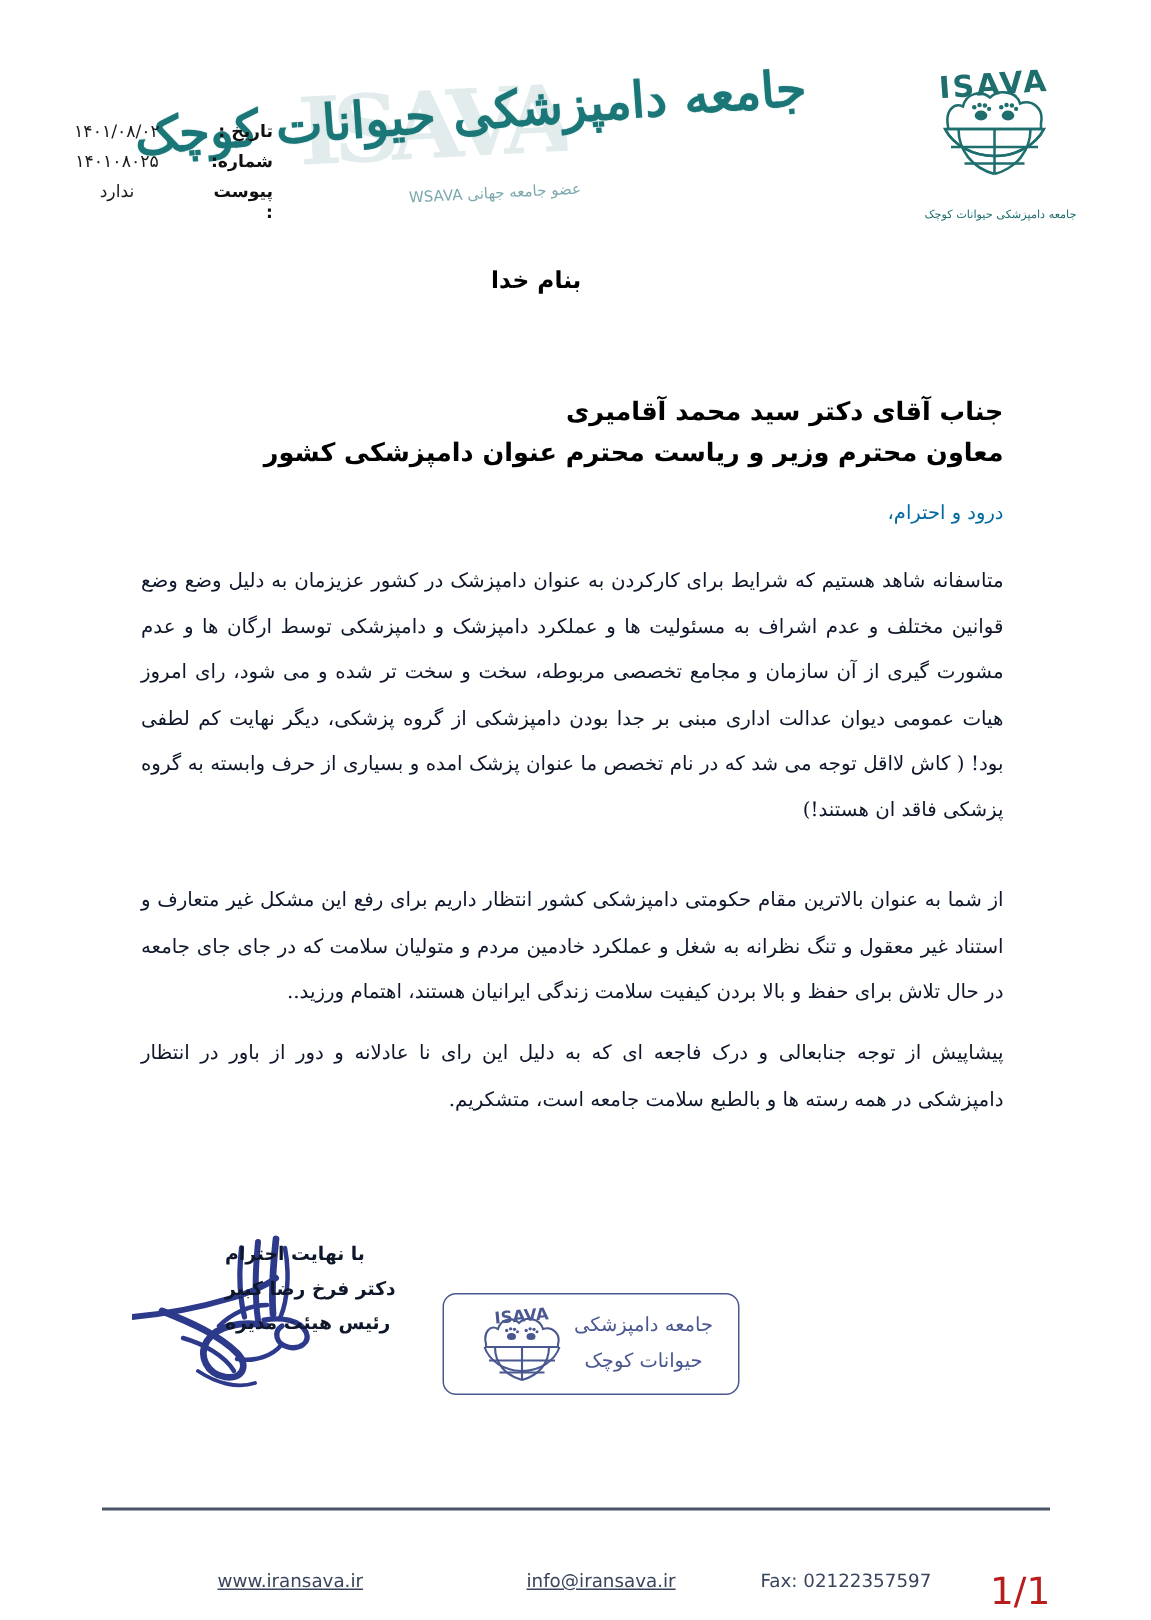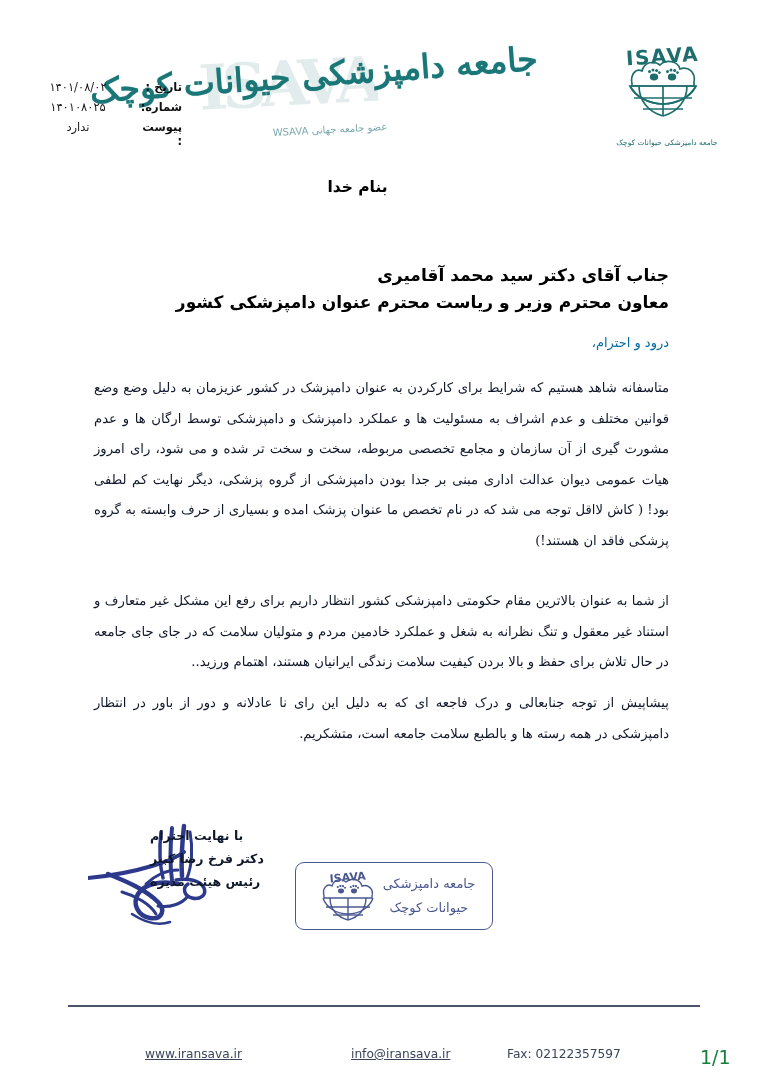--- a/index.html
+++ b/index.html
@@ -241,23 +241,23 @@
     white-space: nowrap;
     margin-top: 34px;
   }
   .footer-item.link { text-decoration: underline; }
   #foot-web  { left: 77px; }
   #foot-mail { left: 283px; }
   #foot-fax  { left: 439px; text-decoration: none; }
 
   .page-indicator {
     position: absolute;
-    left: 700px; top: 1046px;
-    font-size: 19px;
-    color: #15803d;
+    left: 660px; top: 1046px;
+    font-size: 25px;
+    color: #b91c1c;
     font-family: "DejaVu Sans", "Liberation Sans", sans-serif;
     direction: ltr;
   }
 </style>
 </head>
 <body>
 
 <div class="page">
 
   <div class="header-zone">

